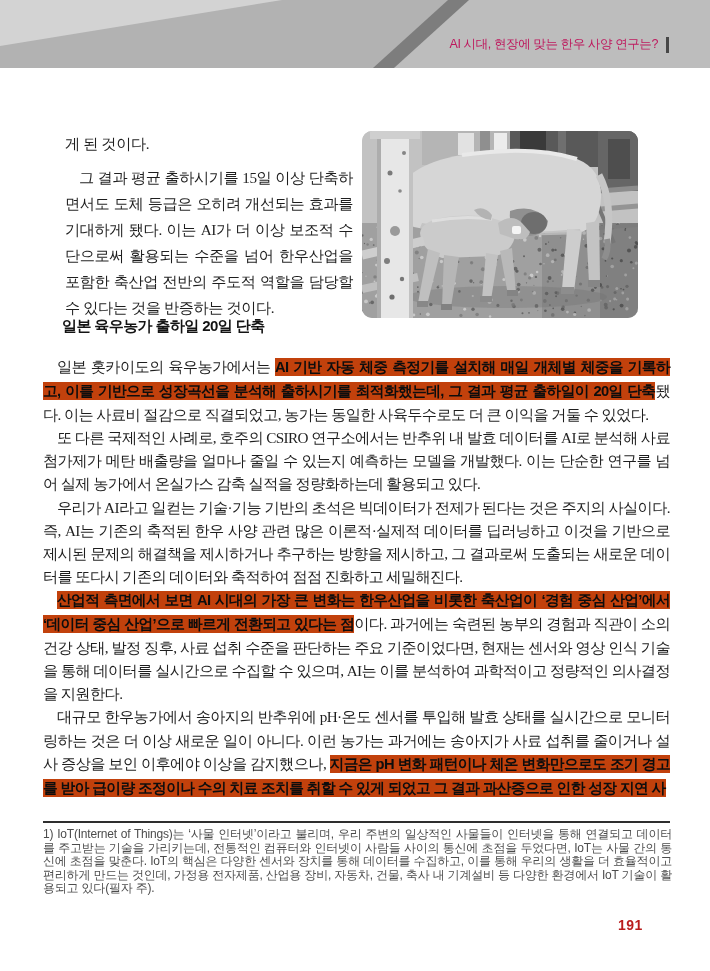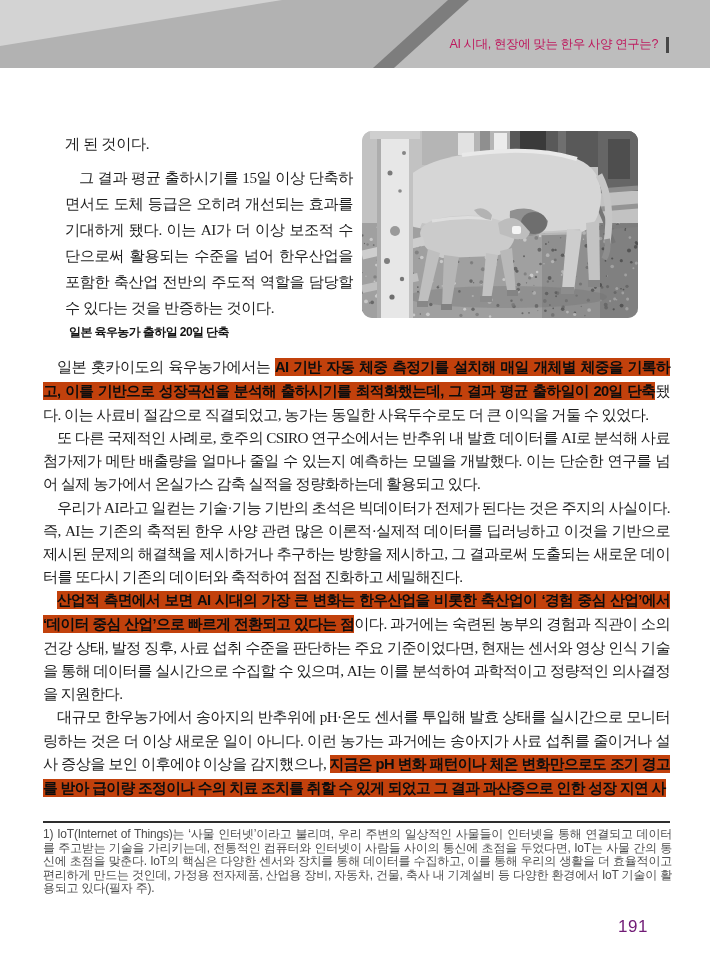--- a/index.html
+++ b/index.html
@@ -20,35 +20,35 @@
   .intro{position:absolute;left:57px;top:123px;width:304px;text-align:justify;
     font-size:15.2px;line-height:26px;color:#1e1e1e;letter-spacing:-0.4px;}
   .intro p{margin:8px;}
   .intro p.ind{text-indent:14px;}
 
   
   .photo{position:absolute;left:362px;top:131px;width:276px;height:187px;border-radius:10px;overflow:hidden;background:#c2c2c2;}
   .photo svg{display:block;}
 
   
-  .section-heading{position:absolute;left:57px;top:312px;margin:12px;
-    font-family:var(--sans);font-weight:bold;font-size:12px;color:#131313;letter-spacing:-0.6px;}
+  .section-heading{position:absolute;left:57px;top:312px;margin:5px;
+    font-family:var(--sans);font-weight:bold;font-size:15px;color:#131313;letter-spacing:-0.6px;}
 
   
   .main-text{position:absolute;left:43px;top:355px;width:627px;text-align:justify;
     font-size:15.2px;line-height:23.1px;color:#1e1e1e;letter-spacing:-0.6px;}
   .main-text p{margin:0;text-indent:14px;}
   .hl{font-family:var(--sans);font-weight:bold;font-size:14.7px;background:#c2410c;color:#0d0d0d;padding:1px 0;}
 
   
   .footnote-rule{position:absolute;left:43px;top:821px;width:627px;height:2px;background:#2e2e2e;}
   .footnote{position:absolute;left:43px;top:828px;width:629px;margin:0;text-align:justify;
     font-family:var(--sans);font-size:12px;line-height:13.6px;color:#4c4c4c;letter-spacing:-0.2px;}
 
-  .page-number{position:absolute;left:618px;top:917px;font-family:var(--sans);font-size:17px;color:#701a75;letter-spacing:0.5px;}
+  .page-number{position:absolute;left:618px;top:917px;font-family:var(--sans);font-size:14px;color:#b91c1c;letter-spacing:0.5px;font-weight:bold;}
 </style>
 </head>
 <body>
 
 <div class="page">
 
   <div class="header">
     <svg width="710" height="68" viewBox="0 0 710 68">
       <rect x="0" y="0" width="710" height="68" fill="#b2b2b2"></rect>
       <polygon points="468,0 710,0 710,68 393,68" fill="#bdbdbd"></polygon>

